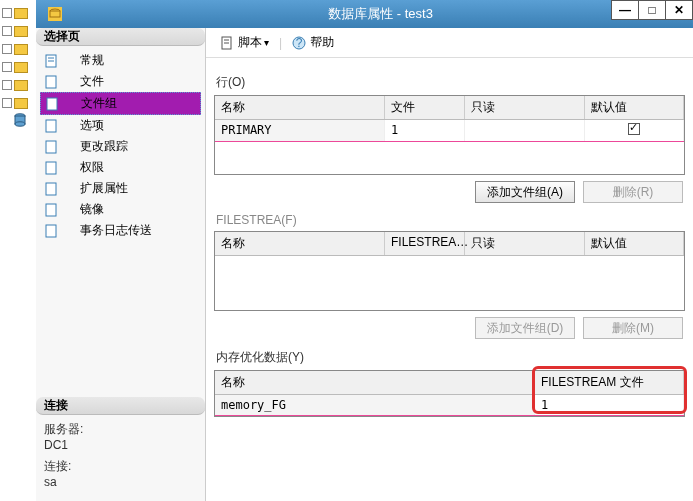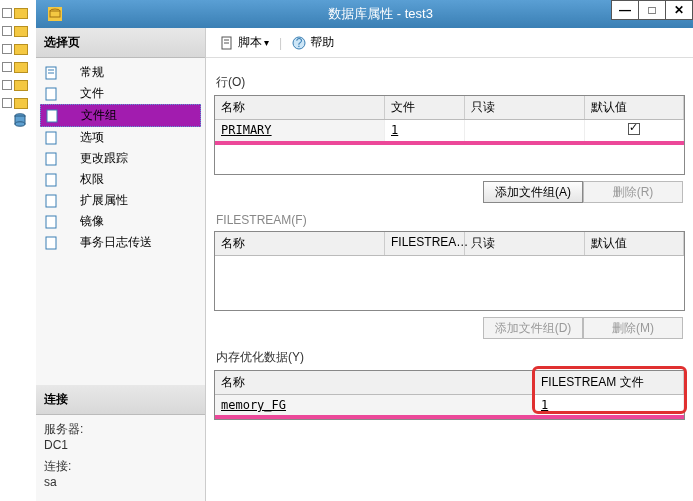--- a/index.html
+++ b/index.html
@@ -13,21 +13,21 @@
 
     .window { position: absolute; left: 36px; top: 0; right: 0; height: 501px; background: #fff; display: flex; flex-direction: column; }
     .titlebar { height: 28px; background: linear-gradient(#5a9fd4, #3a7fb4); display: flex; align-items: center; padding-left: 12px; color: #fff; position: relative; }
     .titlebar .ticon { width: 14px; height: 14px; background: #f4c842; margin-right: 6px; }
     .titlebar .ttext { flex: 1; text-align: center; font-size: 13px; }
     .titlebar .wbtns { display: flex; position: absolute; right: 0; top: 0; }
     .titlebar .wbtn { width: 28px; height: 20px; background: #fff; border: 1px solid #555; display: flex; align-items: center; justify-content: center; margin-left: -1px; cursor: pointer; color: #000; font-weight: bold; }
 
     .body { flex: 1; display: flex; }
     .sidebar { width: 170px; border-right: 1px solid #ccc; background: #f7f7f7; display: flex; flex-direction: column; }
-    .section-header { background: linear-gradient(#e8e8e8, #d8d8d8); border-bottom: 1px solid #bbb; padding: 6px 8px; font-weight: bold; }
+    .section-header { background: linear-gradient(#e8e8e8, #d8d8d8); border-bottom: 1px solid #bbb; padding: 0 8px; font-weight: bold; border-radius: 7px; }
     .tree { padding: 4px 4px; flex: 0 0 auto; }
     .tree-item { display: flex; align-items: center; padding: 2px 4px; cursor: pointer; gap: 16px; }
     .tree-item .ticon2 { width: 16px; height: 14px; margin-right: 4px; display: inline-block; }
     .tree-item.selected { background: #a21caf; border: 1px dotted #5a9fd4; }
     .tree-item .label { white-space: nowrap; }
     .spacer { flex: 1; }
     .conn-block { padding: 6px 8px; }
     .conn-block .row { margin-bottom: 6px; }
     .conn-block .lbl { color: #333; }
     .conn-block .val { color: #333; }
@@ -39,27 +39,27 @@
     .toolbar .tbtn { display: flex; align-items: center; padding: 2px 6px; cursor: pointer; }
     .toolbar .tbtn .ic { width: 14px; height: 14px; margin-right: 4px; }
     .toolbar .drop { font-size: 10px; margin-left: 2px; }
 
     .content { flex: 1; padding: 10px 8px 0 8px; overflow: hidden; }
     .group-label { margin: 6px 0 4px 2px; color: #333; }
     .grid-wrap { border: 1px solid #888; background: #fff; }
     .grid-head { display: flex; background: #f0f0f0; border-bottom: 1px solid #bbb; }
     .grid-head .gh { padding: 3px 6px; border-right: 1px solid #ccc; }
     .grid-body { }
-    .grid-row { display: flex; border-bottom: 4px solid #ec4899; text-decoration: underline; }
+    .grid-row { display: flex; border-bottom: 1px solid #ec4899; }
     .grid-row .gc { padding: 3px 6px; border-right: 1px solid #eee; font-family: "Consolas","SimSun", monospace; }
     .gc.name { background: #f4f4f4; }
     .chk { width: 12px; height: 12px; border: 1px solid #555; display: inline-block; position: relative; }
     .chk.checked::after { content: "✓"; position: absolute; top: -3px; left: 0; font-size: 11px; }
     
-    .btnrow { display: flex; justify-content: flex-end; margin: 6px 2px 10px 0; align-items: center; }
+    .btnrow { display: flex; justify-content: flex-end; gap: 8px; margin: 6px 2px 10px 0; align-items: center; }
     .btn { min-width: 100px; height: 22px; border: 1px solid #888; background: linear-gradient(#fdfdfd, #e5e5e5); display: flex; align-items: center; justify-content: center; cursor: pointer; }
     .btn.disabled { color: #999; border-color: #bbb; background: #f3f3f3; cursor: default; }
     
     .filestream-label { color: #888; margin: 2px 0 4px 2px; }
     
     .mem-grid { position: relative; }
     .red-highlight { position: absolute; border: 3px solid #e03030; border-radius: 6px; pointer-events: none; }
 
     svg { display: block; }
   </style>
@@ -250,21 +250,21 @@
               <div class="gc" style="width:120px;text-align:center"></div>
               <div class="gc" style="flex:1;text-align:center"><span class="chk checked"></span></div>
             </div>
           </div>
         </div>
         <div class="btnrow">
           <div class="btn">添加文件组(A)</div>
           <div class="btn disabled">删除(R)</div>
         </div>
 
-        <div class="filestream-label">FILESTREAM(F)</div>
+        <div class="filestream-label">FILESTREA(F)</div>
         <div class="grid-wrap" style="height:80px">
           <div class="grid-head">
             <div class="gh" style="width:170px">名称</div>
             <div class="gh" style="width:80px">FILESTREA…</div>
             <div class="gh" style="width:120px">只读</div>
             <div class="gh" style="flex:1">默认值</div>
           </div>
         </div>
         <div class="btnrow">
           <div class="btn disabled">添加文件组(D)</div>

